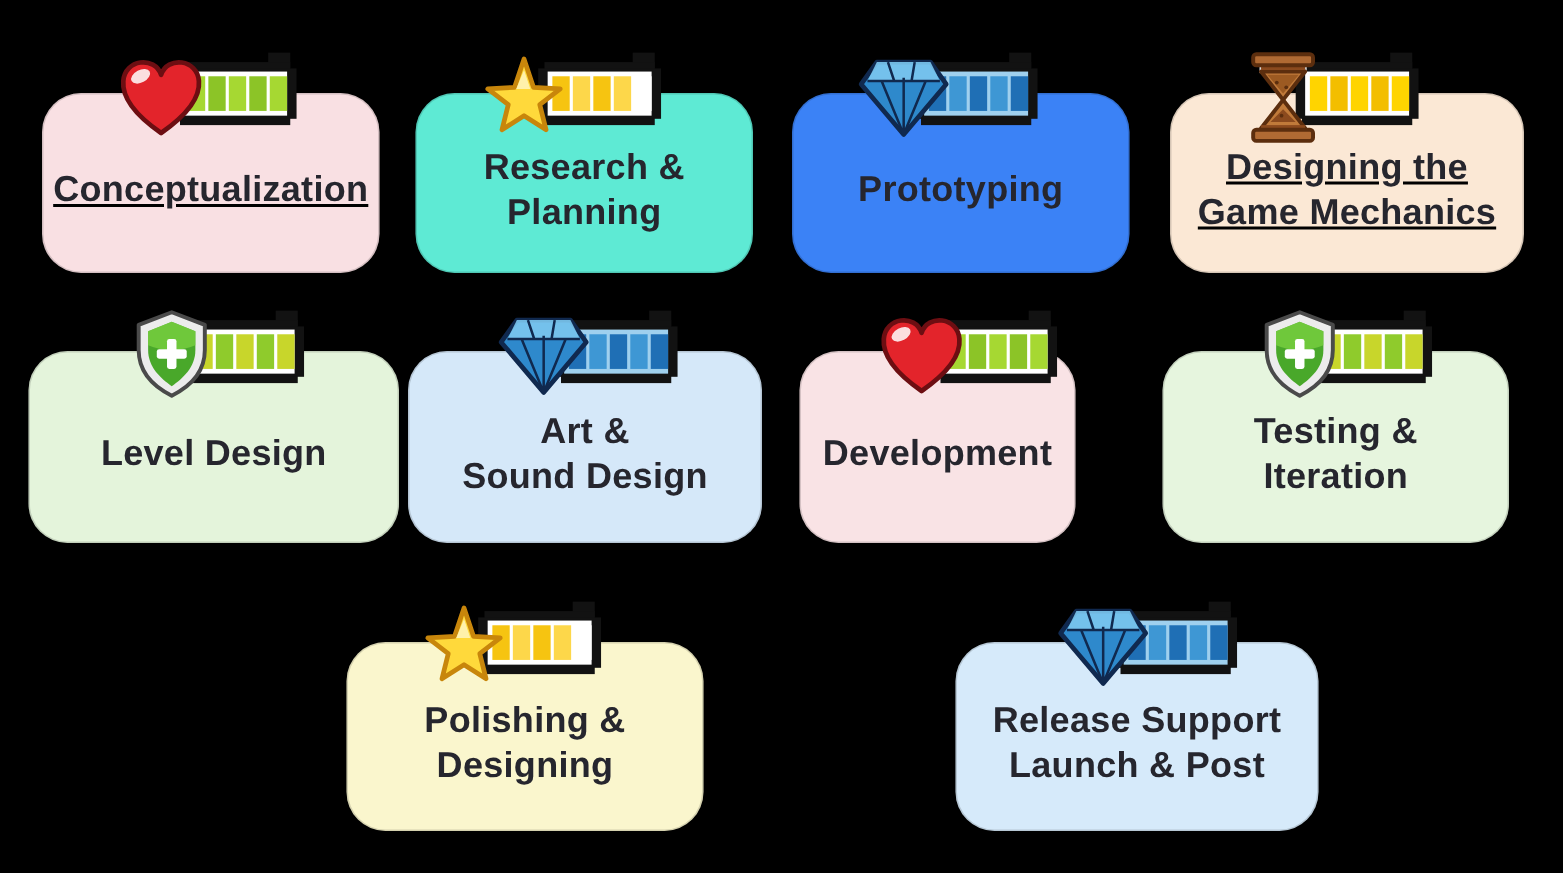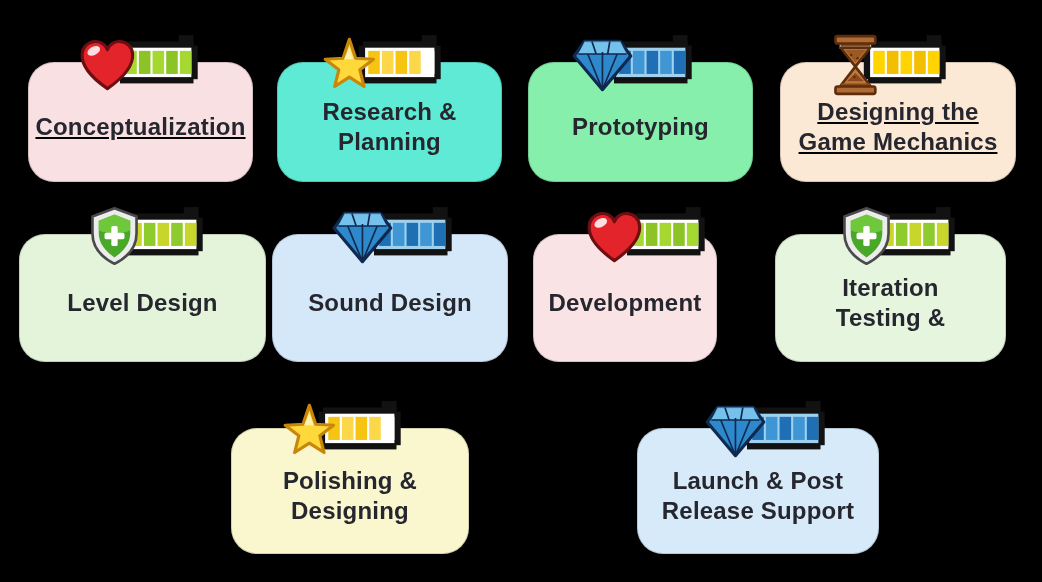--- a/index.html
+++ b/index.html
@@ -116,21 +116,21 @@
       <svg viewBox="0 0 120 60">
         <use href="#icon-star"></use>
       </svg>
     </div>
   <div class="label">
     <span class="line">Research &amp;</span>
     <span class="line">Planning</span>
   </div>
 </div>
 
-<div class="card" style="left: 528px; top: 62px; width: 225px; height: 120px; background-color: #86efac; --segA: #1F6FB5; --segB: #3E97D4; --barBg: #9FD0EE;">
+<div class="card" style="left: 528px; top: 62px; width: 225px; height: 120px; background-color: #3b82f6; --segA: #1F6FB5; --segB: #3E97D4; --barBg: #9FD0EE;">
   <div class="icon-wrap" style="left:44px;">
       <svg viewBox="0 0 120 60">
         <use href="#icon-gem"></use>
       </svg>
     </div>
   <div class="label">
     <span class="line">Prototyping</span>
     <span class="line"></span>
   </div>
 </div>
@@ -159,20 +159,21 @@
   </div>
 </div>
 
 <div class="card" style="left: 272px; top: 234px; width: 236px; height: 128px; background-color: rgb(213, 232, 249); --segA: #1F6FB5; --segB: #3E97D4; --barBg: #9FD0EE;">
   <div class="icon-wrap" style="left:60px;">
       <svg viewBox="0 0 120 60">
         <use href="#icon-gem"></use>
       </svg>
     </div>
   <div class="label">
+    <span class="line">Art &amp;</span>
     <span class="line">Sound Design</span>
   </div>
 </div>
 
 <div class="card" style="left: 533px; top: 234px; width: 184px; height: 128px; background-color: rgb(249, 227, 229); --segA: #A6D832; --segB: #8CC427; --barBg: #FFFFFF;">
   <div class="icon-wrap" style="left:52px;">
       <svg viewBox="0 0 120 60">
         <use href="#icon-heart"></use>
       </svg>
     </div>
@@ -182,22 +183,22 @@
   </div>
 </div>
 
 <div class="card" style="left: 775px; top: 234px; width: 231px; height: 128px; background-color: rgb(230, 245, 222); --segA: #C8D62B; --segB: #8FCB2C; --barBg: #FFFFFF;">
   <div class="icon-wrap" style="left:60px;">
       <svg viewBox="0 0 120 60">
         <use href="#icon-shield"></use>
       </svg>
     </div>
   <div class="label">
+    <span class="line">Testing &amp;</span>
     <span class="line">Iteration</span>
-    <span class="line">Testing &amp;</span>
   </div>
 </div>
 
 <div class="card" style="left: 231px; top: 428px; width: 238px; height: 126px; background-color: rgb(250, 246, 205); --segA: #F6C411; --segB: #FDD74A; --segLast: #FFFFFF; --barBg: #FFFFFF;">
   <div class="icon-wrap" style="left:50px;">
       <svg viewBox="0 0 120 60">
         <use href="#icon-star"></use>
       </svg>
     </div>
   <div class="label">
@@ -206,16 +207,16 @@
   </div>
 </div>
 
 <div class="card" style="left: 637px; top: 428px; width: 242px; height: 126px; background-color: rgb(214, 234, 250); --segA: #1F6FB5; --segB: #3E97D4; --barBg: #9FD0EE;">
   <div class="icon-wrap" style="left:68px;">
       <svg viewBox="0 0 120 60">
         <use href="#icon-gem"></use>
       </svg>
     </div>
   <div class="label">
+    <span class="line">Release Support</span>
     <span class="line">Launch &amp; Post</span>
-    <span class="line">Release Support</span>
   </div>
 </div>
 
 </body></html>

